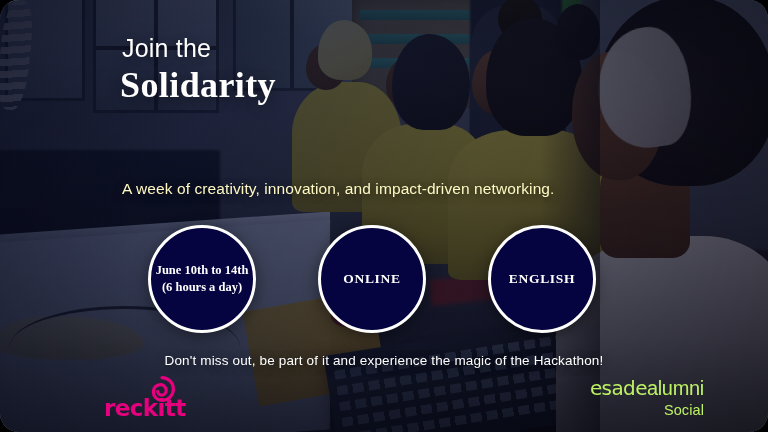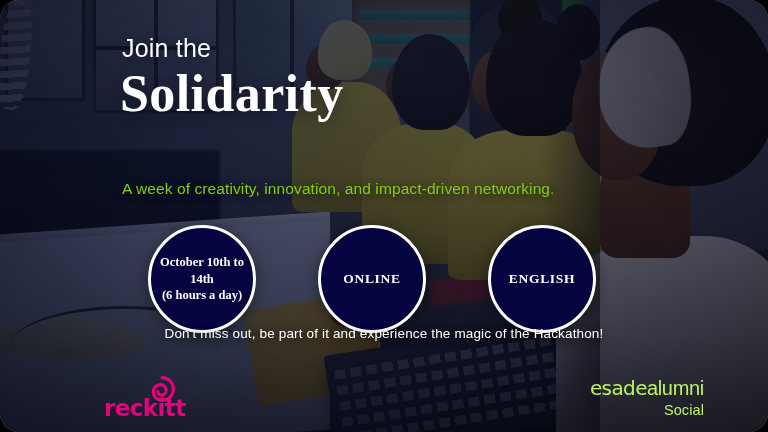--- a/index.html
+++ b/index.html
@@ -303,28 +303,28 @@
 
   .eyebrow {
     position: absolute; left: 122px; top: 36px;
     font-size: 25px; font-weight: 400; color: #fff;
     letter-spacing: .2px; line-height: 1;
     text-shadow: 0 2px 10px rgba(0,0,0,.45);
   }
   .headline {
     position: absolute; left: 120px; top: 66px; width: 560px;
     font-family: "Liberation Serif", "DejaVu Serif", serif;
-    font-size: 52px; font-weight: 700; color: #fff;
+    font-size: 36px; font-weight: 700; color: #fff;
     line-height: 1.08; letter-spacing: .4px;
     text-shadow: 0 3px 14px rgba(0,0,0,.45);
   }
   .headline .l2 { display: block; }
   .subtitle {
     position: absolute; left: 122px; top: 180px;
-    font-size: 15.5px; font-weight: 400; color: #84cc16;
+    font-size: 15.5px; font-weight: 400; color: #fef9c3;
     letter-spacing: .1px;
     text-shadow: 0 2px 9px rgba(0,0,0,.55);
   }
 
   .badges {
     position: absolute; left: 148px; top: 225px;
     display: flex; gap: 62px; align-items: center;
   }
   .badge {
     width: 108px; height: 108px; border-radius: 50%;
@@ -337,21 +337,21 @@
     font-family: "Liberation Serif", "DejaVu Serif", serif;
     text-align: center;
     box-shadow: 0 3px 16px rgba(0,0,0,.45);
   }
   .badge-l1 { font-size: 12.5px; font-weight: 700; line-height: 1.35; }
   .badge-l2 { font-size: 12.5px; font-weight: 700; line-height: 1.35; }
   .badge-single { font-size: 13.5px; font-weight: 700; letter-spacing: .7px; }
 
   .cta {
     position: absolute; left: 50%; transform: translateX(-50%);
-    top: 326px;
+    top: 353px;
     font-size: 13.5px; font-weight: 400; color: #ffffff;
     letter-spacing: .15px;
     text-shadow: 0 2px 10px rgba(0,0,0,.6);
     white-space: nowrap;
   }
 
   
   .reckitt {
     position: absolute; left: 104px; top: 375px;
     width: 118px; height: 50px;
@@ -465,21 +465,21 @@
     <div class="eyebrow">Join the</div>
 
     <div class="headline">
       <span class="l1">Solidarity</span>
     </div>
 
     <div class="subtitle">A week of creativity, innovation, and impact-driven networking.</div>
 
     <div class="badges">
       <div class="badge">
-        <span class="badge-l1">October 10th to 14th</span>
+        <span class="badge-l1">June 10th to 14th</span>
         <span class="badge-l2">(6 hours a day)</span>
       </div>
       <div class="badge">
         <span class="badge-single">ONLINE</span>
       </div>
       <div class="badge">
         <span class="badge-single">ENGLISH</span>
       </div>
     </div>
 

